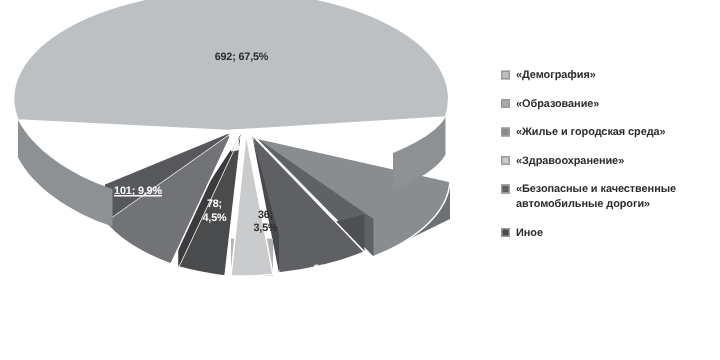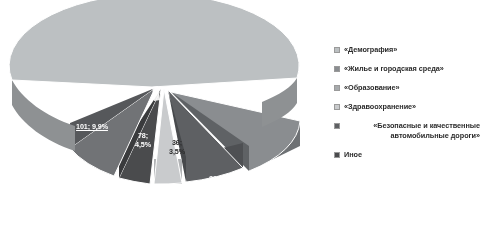--- a/index.html
+++ b/index.html
@@ -35,21 +35,20 @@
   #lbl-4{left:192px;top:128px;width:62px;margin-top:46px;}
   #lbl-5{left:244px;top:108px;width:62px;}
 
   
   #legend{
     position:absolute;left:334px;top:45px;width:146px;
   }
   .leg-row{
     display:flex;align-items:flex-start;
     margin-bottom:9.5px;
-    text-align:right;
   }
   .leg-swatch{
     width:6px;height:6px;flex:0 0 6px;
     margin-top:2px;margin-right:4px;
     border:0.5px solid #9a9a9a;
     box-sizing:border-box;
   }
   .leg-text{
     font-size:7.3px;
     font-weight:bold;
@@ -106,40 +105,41 @@
         <path d="M152,87 L12,80 A145,72 0 1 1 297,78 Z" fill="#bcc0c2" stroke="#ffffff" stroke-width="1"></path>
         <path d="M297,78 L297,103 C292,112 279,120 262,127 L262,102 C279,95 292,87 297,78 Z" fill="#8e9193"></path>
         <path d="M152,87 L12,80 L12,105 Z" fill="#a8abae" opacity="0"></path>
       </g>
 
       <g>
         <path d="M152,87 L158,86 L160,100 L154,101 Z" fill="#ffffff" opacity="0.9"></path>
       </g>
     </svg>
 
+    <div class="dlabel dark" id="lbl-0">692; 67,5%</div>
     <div class="dlabel light" id="lbl-1">101; 9,9%</div>
     <div class="dlabel light" id="lbl-2">78;
 4,5%</div>
     <div class="dlabel dark" id="lbl-3">36;
 3,5%</div>
     <div class="dlabel light" id="lbl-4">89; 8,7%</div>
   </div>
 
   <div id="legend">
     <div class="leg-row">
       <span class="leg-swatch" style="background:#bcc0c2;"></span>
       <span class="leg-text">«Демография»</span>
     </div>
     <div class="leg-row">
+      <span class="leg-swatch" style="background:#a7aaac;"></span>
+      <span class="leg-text">«Образование»</span>
+    </div>
+    <div class="leg-row">
       <span class="leg-swatch" style="background:#8a8d90;"></span>
       <span class="leg-text">«Жилье и городская среда»</span>
-    </div>
-    <div class="leg-row">
-      <span class="leg-swatch" style="background:#a7aaac;"></span>
-      <span class="leg-text">«Образование»</span>
     </div>
     <div class="leg-row">
       <span class="leg-swatch" style="background:#c9cbcd;"></span>
       <span class="leg-text">«Здравоохранение»</span>
     </div>
     <div class="leg-row">
       <span class="leg-swatch" style="background:#5e6063;"></span>
       <span class="leg-text">«Безопасные и качественные автомобильные дороги»</span>
     </div>
     <div class="leg-row">

